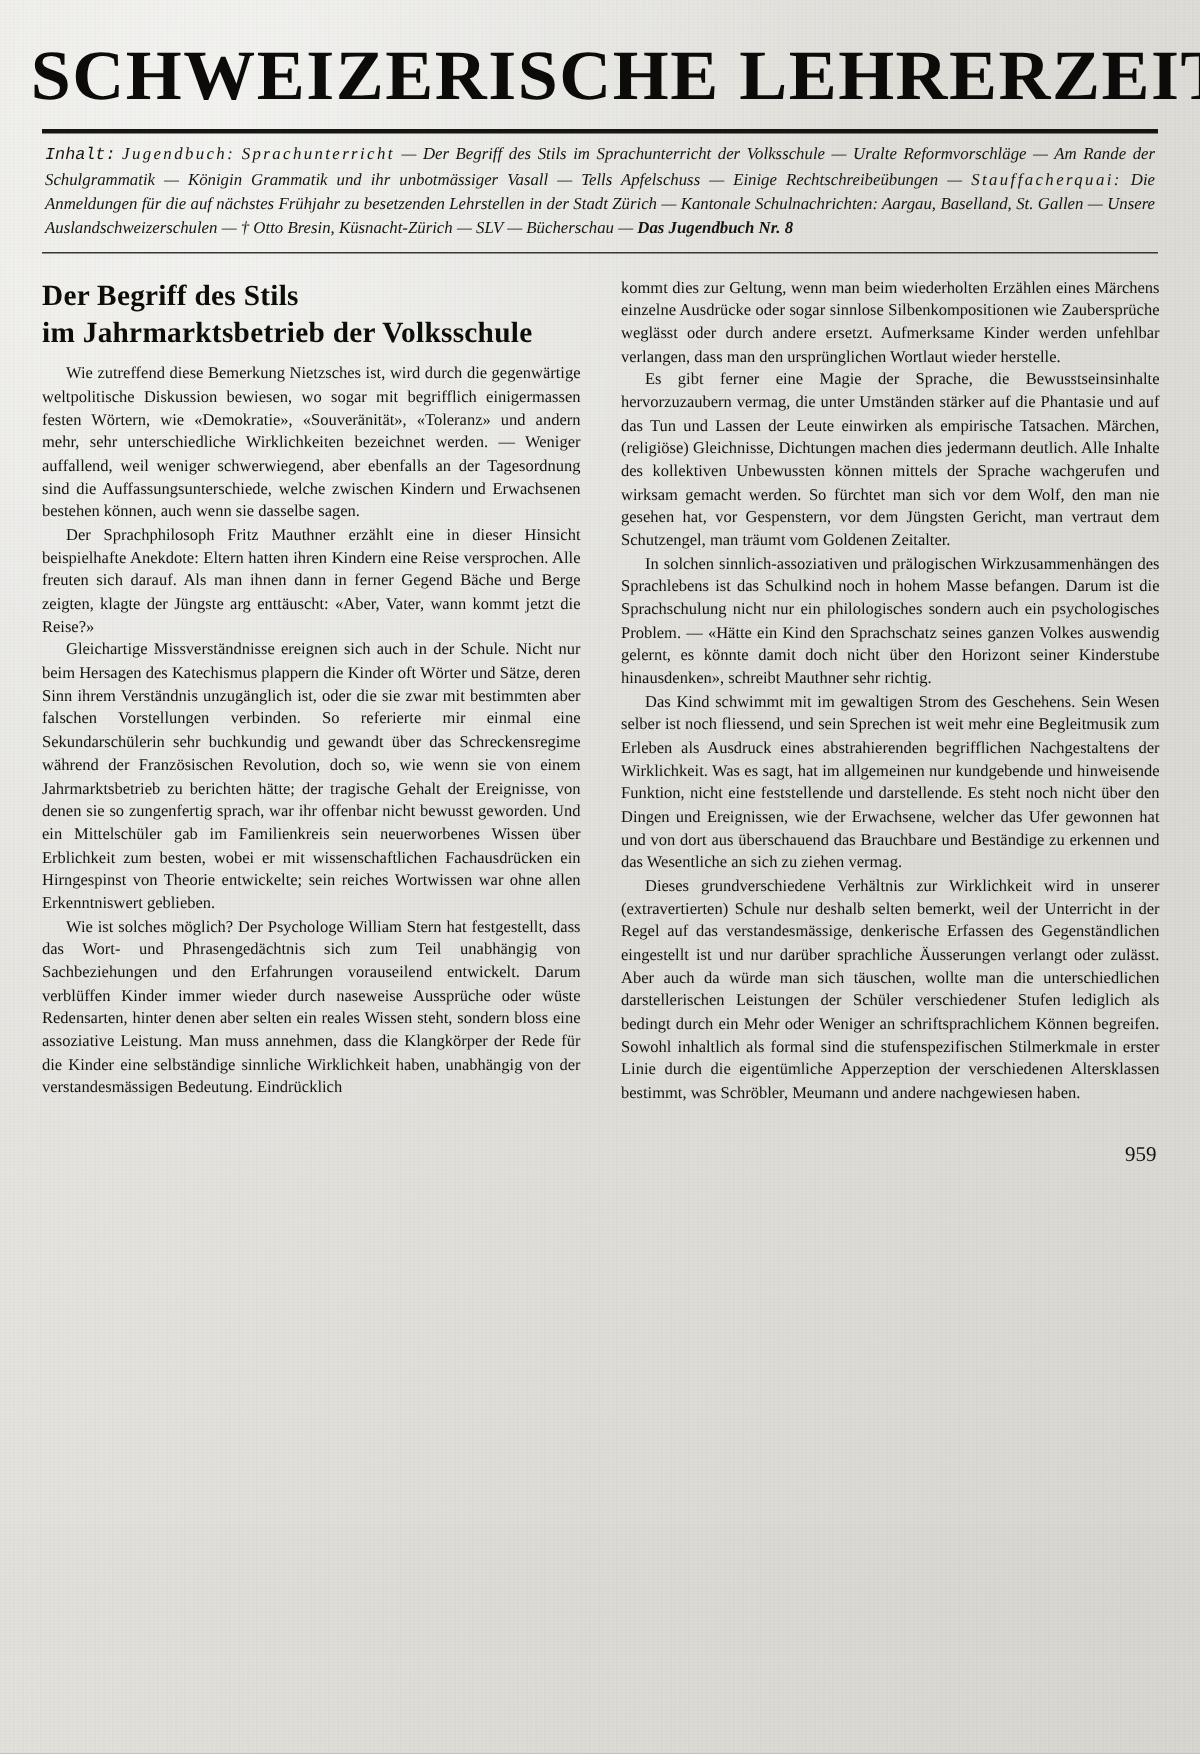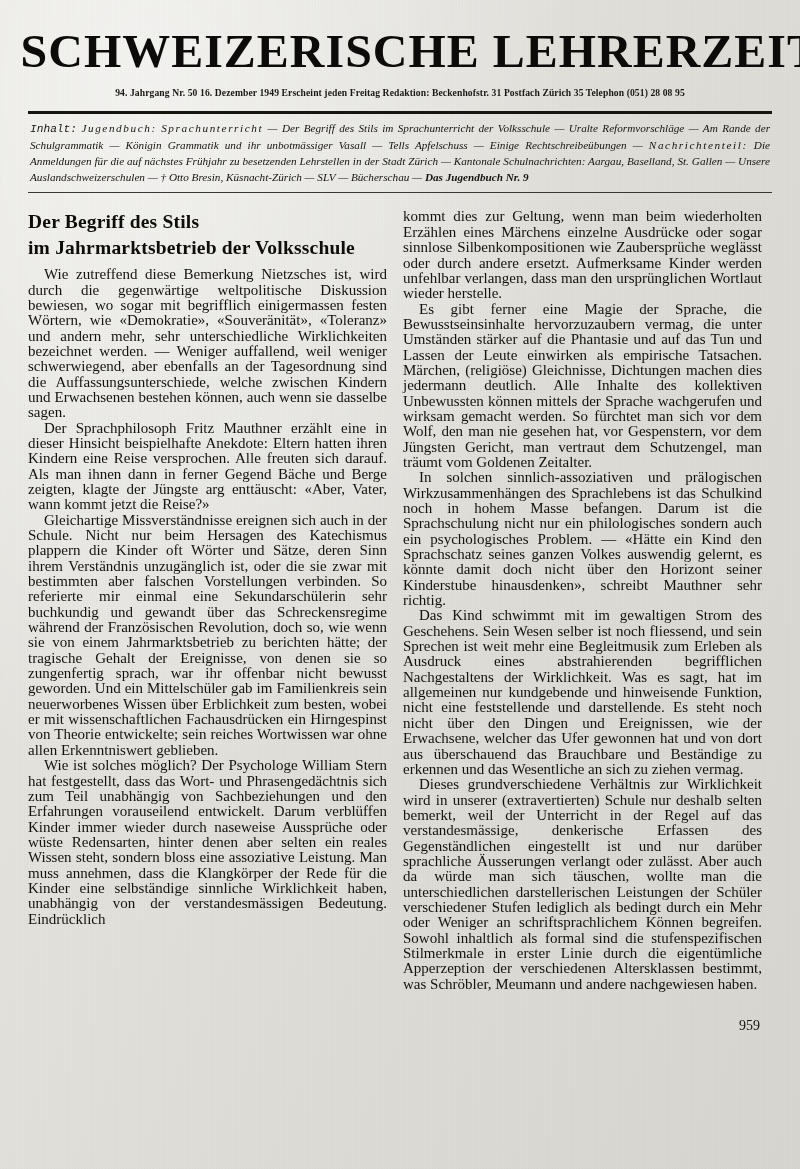--- a/index.html
+++ b/index.html
@@ -95,40 +95,40 @@
     margin: 7px 2px 7px 2px;
     color: #16140f;
   }
   .inhalt .lbl { font-style: italic; font-family: Liberation Mono, monospace; }
   .inhalt .sp { letter-spacing: 1.6px; font-style: italic; }
   .inhalt .bold { font-weight: bold; font-style: italic; }
 
   
   .article {
     display: flex;
-    gap: 16px;
+    gap: 27px;
     margin-top: 16px;
   }
   .col {
     width: 359px;
     flex: 0 0 359px;
   }
   h1.headline {
     font-family: "Liberation Serif", "DejaVu Serif", serif;
     font-weight: bold;
     font-size: 19.5px;
     line-height: 1.3;
     margin: 0 0 7px 0;
     letter-spacing: 0.2px;
     color: #0e0d0a;
   }
   h1.headline span { display: block; }
   p.body {
     font-family: "Liberation Serif", "DejaVu Serif", serif;
-    font-size: 15px;
+    font-size: 11px;
     line-height: 15.35px;
     text-align: justify;
     text-justify: inter-word;
     margin: 0;
     text-indent: 16px;
     color: #14120e;
     -webkit-hyphens: none;
     hyphens: none;
   }
   .col.right p.body:first-child { text-indent: 0; }
@@ -148,34 +148,33 @@
 <div class="page">
   <div class="inner">
 
     <header>
       <div class="masthead-title">SCHWEIZERISCHE LEHRERZEITUNG</div>
 
       <div class="masthead-sub">
       </div>
 
       <div class="masthead-meta">
-        <div>94. Jahrgang   Nr. 50   16. Dezember 1949   Erscheint jeden Freitag   Redaktion: Beckenhofstr. 31   Postfach Zürich 35   Telephon (051) 28 08 95</div>
       </div>
     </header>
 
     <div class="rule-thick"></div>
 
     <section class="inhalt">
       <span class="lbl">Inhalt:</span>
       <span class="sp">Jugendbuch:</span>
       <span class="sp">Sprachunterricht</span>
       <span>— Der Begriff des Stils im Sprachunterricht der Volksschule — Uralte Reformvorschläge — Am Rande der Schulgrammatik — Königin Grammatik und ihr unbotmässiger Vasall — Tells Apfelschuss — Einige Rechtschreibeübungen —</span>
-      <span class="sp">Nachrichtenteil:</span>
+      <span class="sp">Stauffacherquai:</span>
       <span>Die Anmeldungen für die auf nächstes Frühjahr zu besetzenden Lehrstellen in der Stadt Zürich — Kantonale Schulnachrichten: Aargau, Baselland, St. Gallen — Unsere Auslandschweizerschulen — † Otto Bresin, Küsnacht-Zürich — SLV — Bücherschau —</span>
-      <span class="bold">Das Jugendbuch Nr. 9</span>
+      <span class="bold">Das Jugendbuch Nr. 8</span>
     </section>
 
     <div class="rule-thin"></div>
 
     <div class="article">
 
       <div class="col left">
         <h1 class="headline">
           <span>Der Begriff des Stils</span>
           <span>im Jahrmarktsbetrieb der Volksschule</span>

